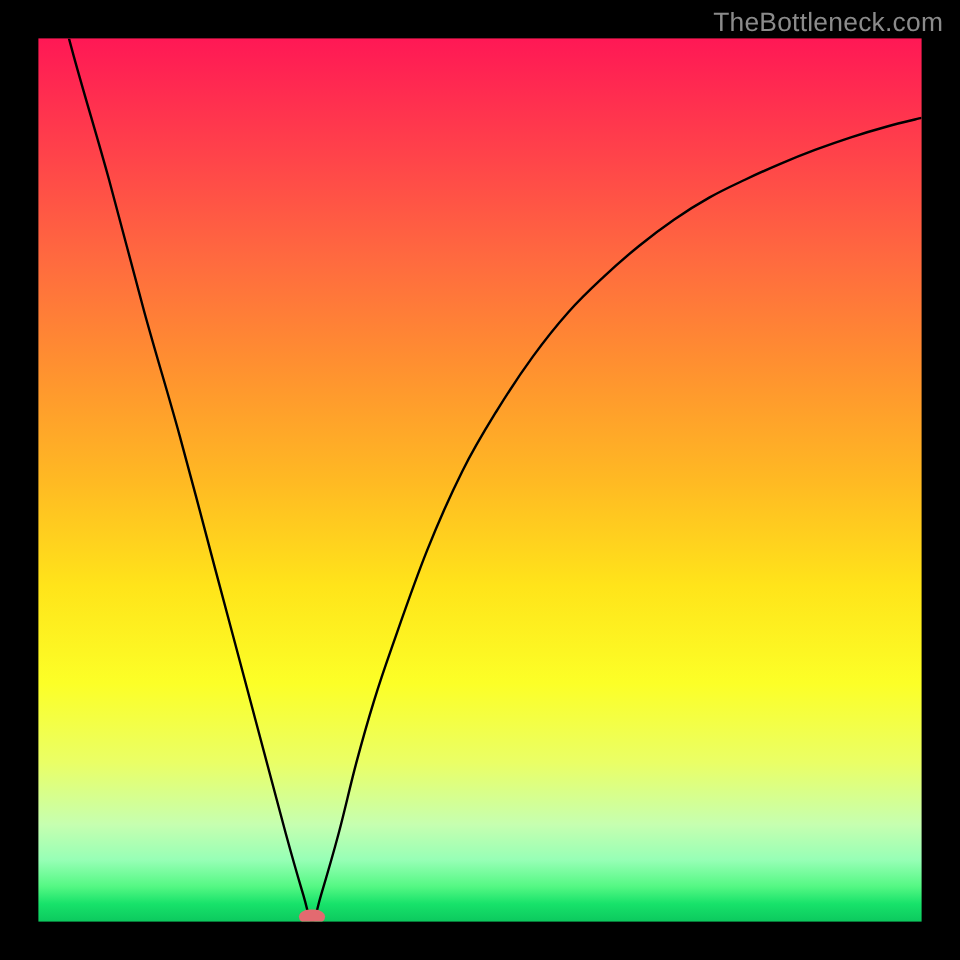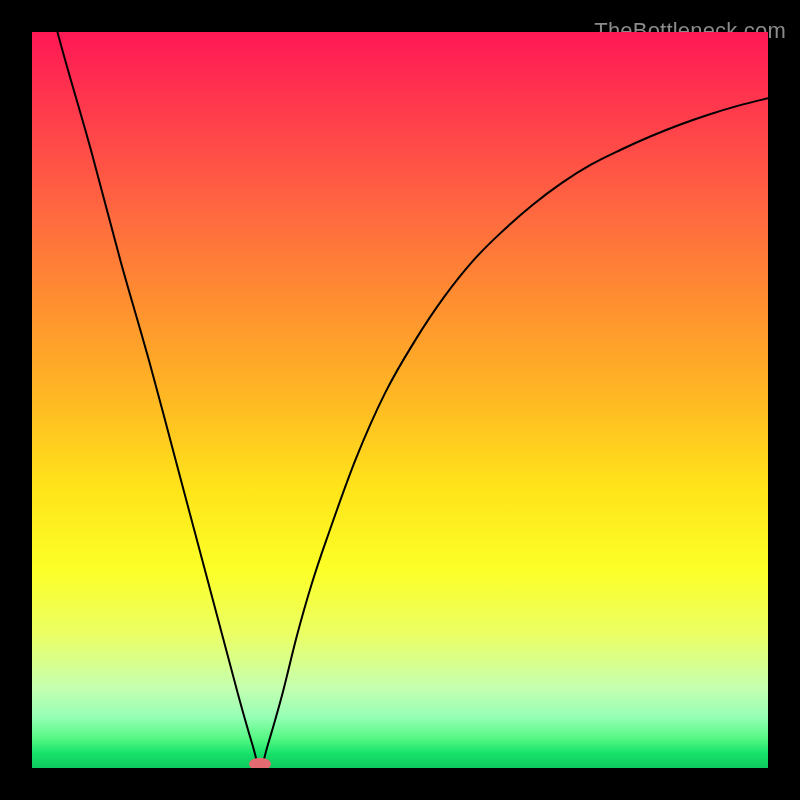--- a/index.html
+++ b/index.html
@@ -36,21 +36,21 @@
       #eaff66 82%,
       #c6ffb0 89%,
       #97ffb6 93%,
       #55f884 96%,
       #17e26a 98%,
       #0cc95e 100%
     );
   }
   .watermark {
     position: absolute;
-    top: 18px;
+    top: 6px;
     right: 14px;
     color: #8b8b8b;
     font-size: 22px;
     letter-spacing: 0.2px;
     font-weight: 400;
     user-select: none;
   }
   .curve {
     position: absolute;
     left: 0;

